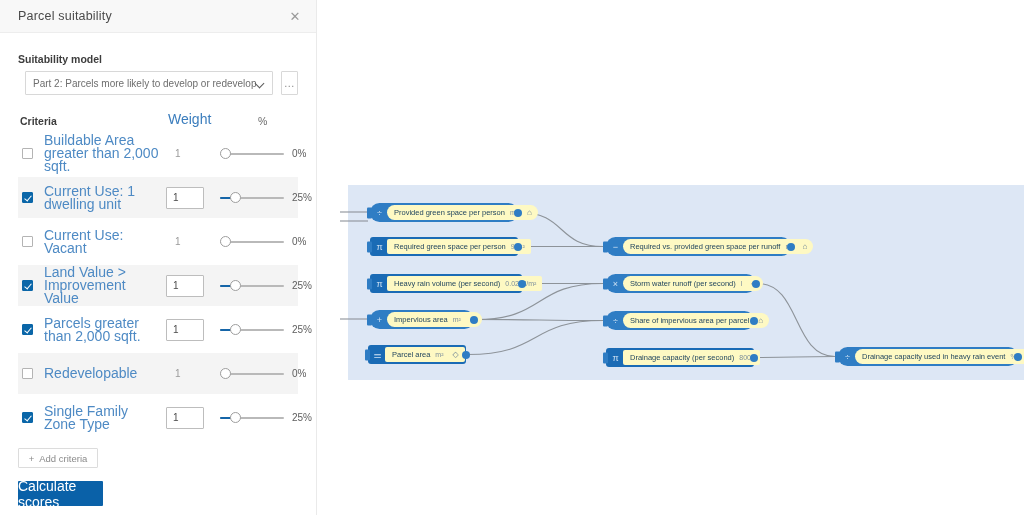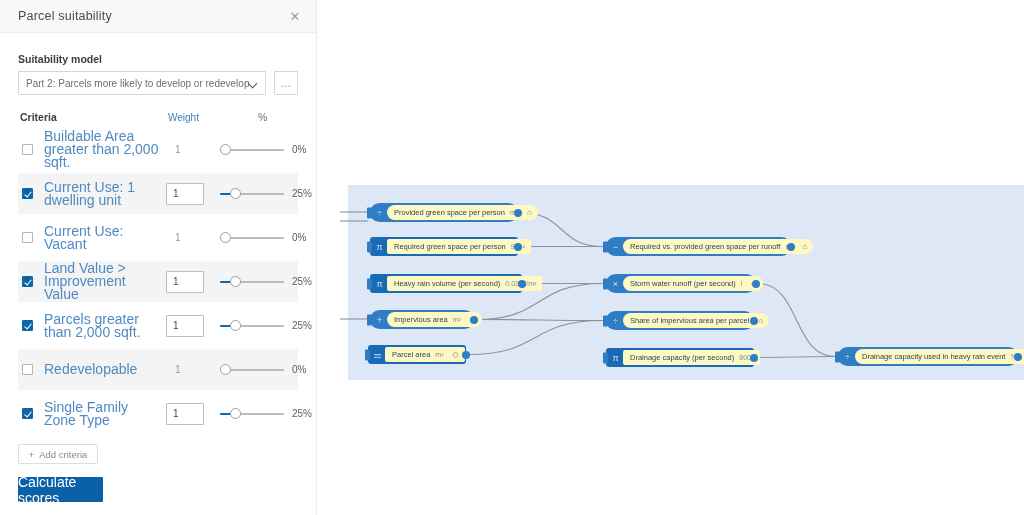--- a/index.html
+++ b/index.html
@@ -19,21 +19,21 @@
     display:flex;align-items:center;padding:0 10px 0 18px;box-sizing:border-box;
   }
   #panel-title{font-size:12.5px;color:#4a4a4a;letter-spacing:.2px;flex:1;}
   #close-btn{
     width:22px;height:22px;display:flex;align-items:center;justify-content:center;
     color:#9a9a9a;font-size:13px;cursor:pointer;
   }
   #panel-body{padding:20px 18px 0 18px;}
 
   .field-label{font-size:10.5px;font-weight:bold;color:#3d3d3d;margin-bottom:6px;}
-  .model-row{display:flex;align-items:flex-end;gap:8px;}
+  .model-row{display:flex;align-items:flex-end;gap:8px;margin-left:7px;}
   #model-select{
     flex:1;height:24px;border:1px solid #d8d8d8;background:#fff;border-radius:1px;
     display:flex;align-items:center;padding:0 7px;box-sizing:border-box;
   }
   #model-select-value{font-size:10px;color:#6e6e6e;flex:1;white-space:nowrap;overflow:hidden;}
   .chev{width:9px;height:9px;position:relative;flex:0 0 auto;}
   .chev:after{
     content:"";position:absolute;left:0;top:1px;width:6px;height:6px;
     border-right:1.4px solid #5a5a5a;border-bottom:1.4px solid #5a5a5a;
     transform:rotate(45deg);
@@ -42,21 +42,21 @@
     width:27px;height:24px;border:1px solid #d8d8d8;background:#fff;border-radius:1px;
     display:flex;align-items:center;justify-content:center;color:#8d8d8d;
     font-size:11px;letter-spacing:1px;cursor:pointer;box-sizing:border-box;
   }
 
   
   #criteria-head{
     display:flex;align-items:flex-end;margin-top:16px;padding:0 2px 6px 2px;
   }
   #head-criteria{font-size:10.5px;font-weight:bold;color:#3d3d3d;width:148px;}
-  #head-weight{font-size:10px;color:#3b7dbd;width:90px;}
+  #head-weight{font-size:14px;color:#3b7dbd;width:90px;}
   #head-pct{font-size:10.5px;color:#6a6a6a;}
 
   .crit-row{
     display:flex;align-items:center;height:41px;margin-bottom:3px;position:relative;
   }
   .crit-row.alt{background:#f4f4f4;}
   .cbox{
     width:11px;height:11px;border:1px solid #b4b4b4;background:#fff;border-radius:1px;
     margin:0 11px 0 4px;flex:0 0 auto;box-sizing:border-box;cursor:pointer;position:relative;
   }

